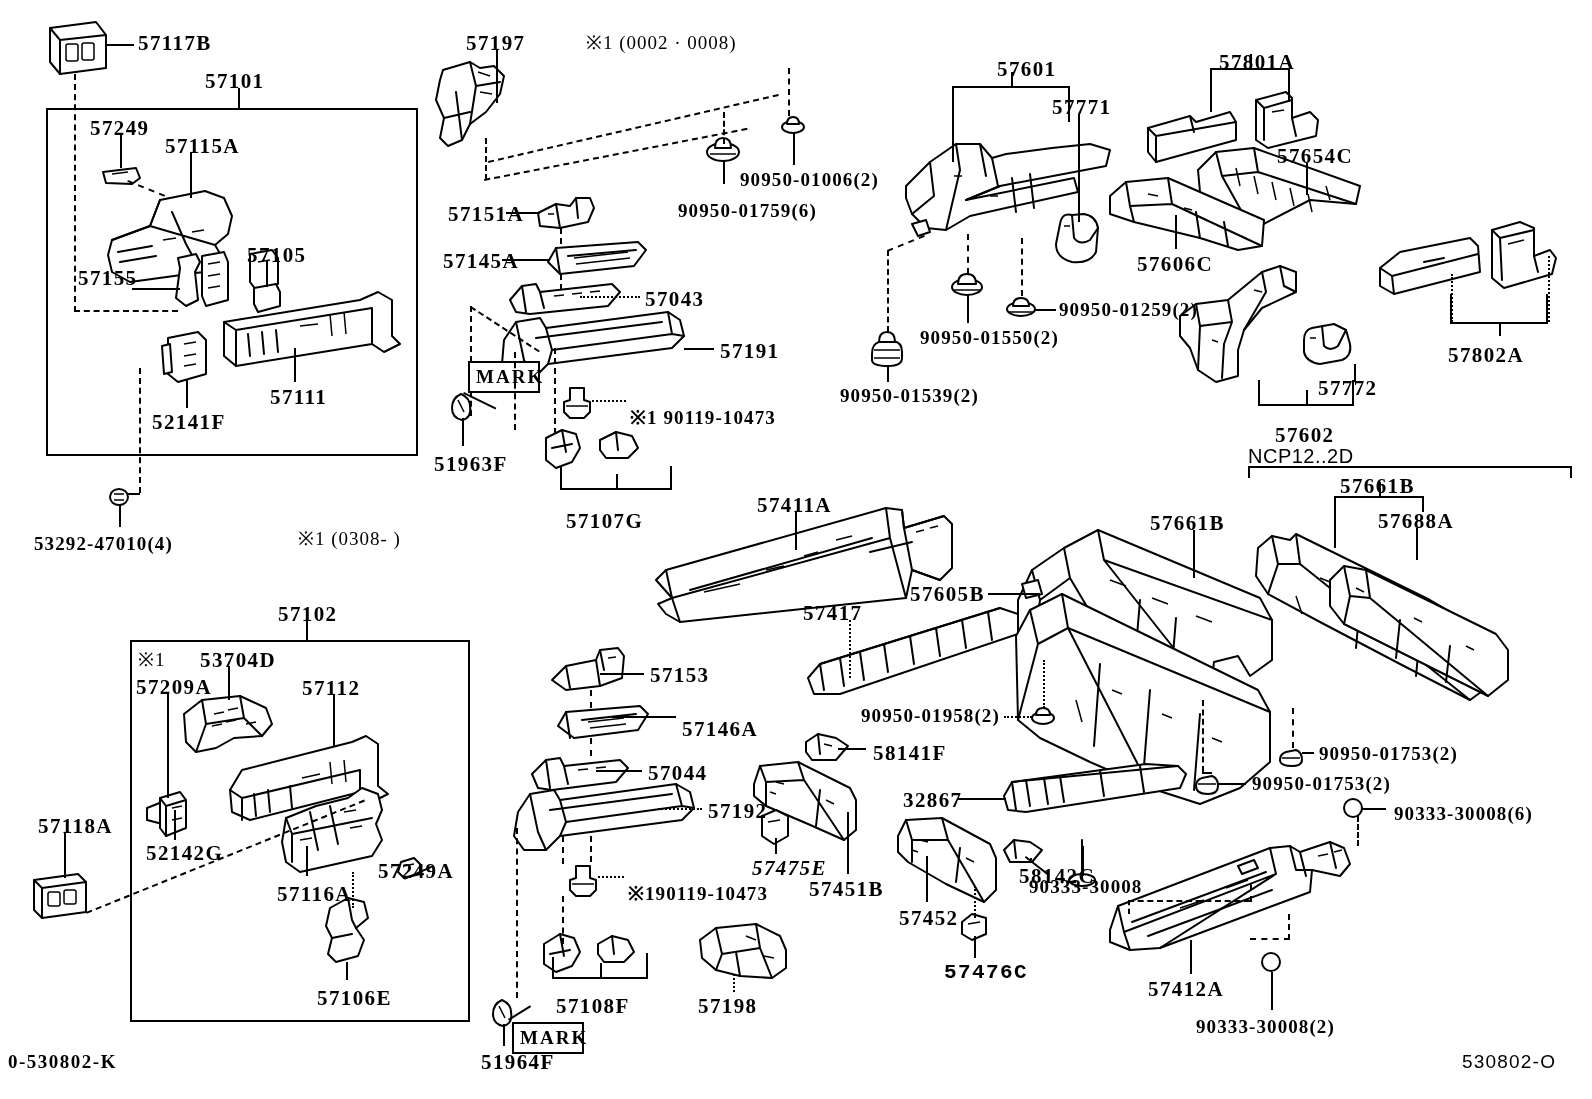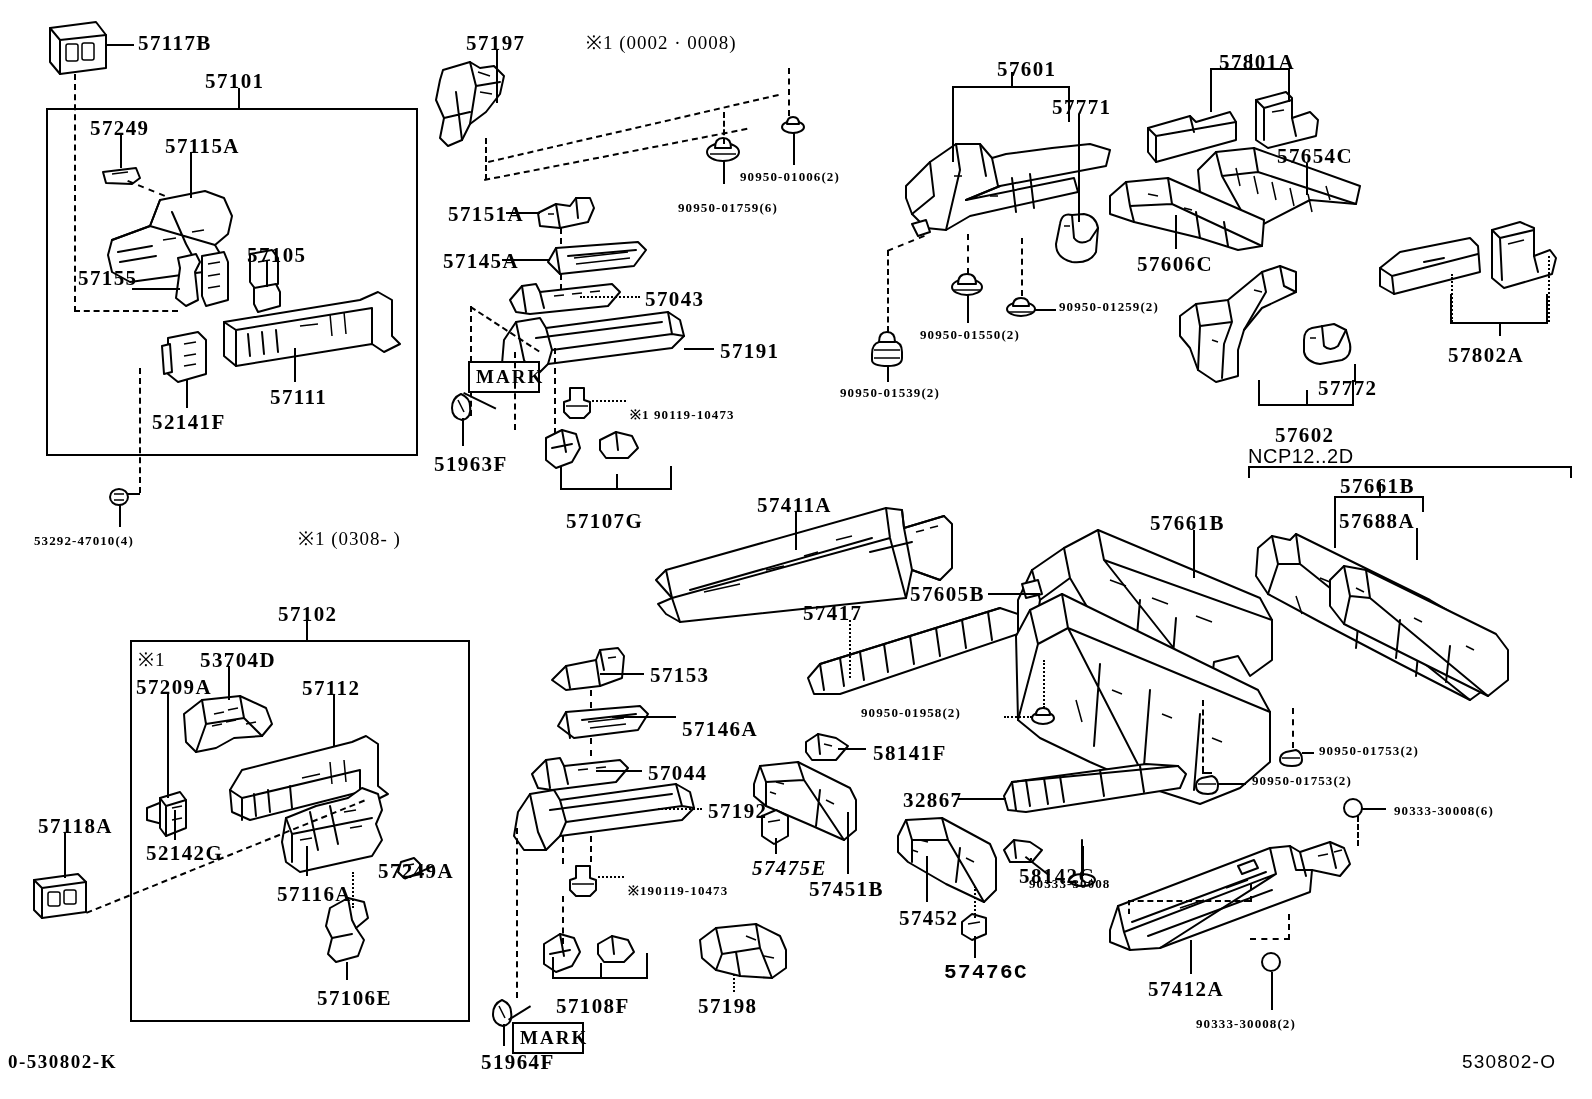--- a/index.html
+++ b/index.html
@@ -21,21 +21,21 @@
   .lbl {
     position: absolute;
     font-family: "Liberation Serif", "DejaVu Serif", serif;
     font-weight: bold;
     font-size: 21px;
     letter-spacing: 1.4px;
     color: #000;
     white-space: nowrap;
     line-height: 1;
   }
-  .lbl.sm { font-size: 13px; letter-spacing: 1.1px; }
+  .lbl.sm { font-size: 19px; letter-spacing: 1.1px; }
   .lbl.note { font-weight: normal; font-size: 19px; letter-spacing: 1px; }
   .lbl.thin { font-family: "Liberation Sans", sans-serif; font-weight: normal;
               font-size: 20px; letter-spacing: 0.5px; }
   .lbl.footer { font-size: 19px; letter-spacing: 1.5px; font-weight: bold; }
   .lbl.footer-r { font-size: 19px; letter-spacing: 1.2px; font-weight: normal;
                   font-family: "Liberation Sans", sans-serif;}
 
   
   .ln {
     position: absolute;
@@ -816,21 +816,21 @@
     <span class="lbl" style="left:1277px;top:146px;">57654C</span>
     <span class="lbl" style="left:1137px;top:254px;">57606C</span>
     <span class="lbl sm" style="left:1059px;top:300px;">90950-01259(2)</span>
     <span class="lbl sm" style="left:920px;top:328px;">90950-01550(2)</span>
     <span class="lbl sm" style="left:840px;top:386px;">90950-01539(2)</span>
     <span class="lbl" style="left:1318px;top:378px;">57772</span>
     <span class="lbl" style="left:1275px;top:425px;">57602</span>
     <span class="lbl" style="left:1448px;top:345px;">57802A</span>
     <span class="lbl thin" style="left:1248px;top:446px;">NCP12..2D</span>
     <span class="lbl" style="left:1340px;top:476px;">57661B</span>
-    <span class="lbl" style="left:1339px;top:511px;">57688A</span>
+    <span class="lbl" style="left:1378px;top:511px;">57688A</span>
 
     <span class="lbl" style="left:757px;top:495px;">57411A</span>
     <span class="lbl" style="left:1150px;top:513px;">57661B</span>
     <span class="lbl" style="left:803px;top:603px;">57417</span>
     <span class="lbl" style="left:910px;top:584px;">57605B</span>
     <span class="lbl" style="left:650px;top:665px;">57153</span>
     <span class="lbl" style="left:682px;top:719px;">57146A</span>
     <span class="lbl" style="left:648px;top:763px;">57044</span>
     <span class="lbl" style="left:708px;top:801px;">57192</span>
     <span class="lbl sm" style="left:861px;top:706px;">90950-01958(2)</span>

